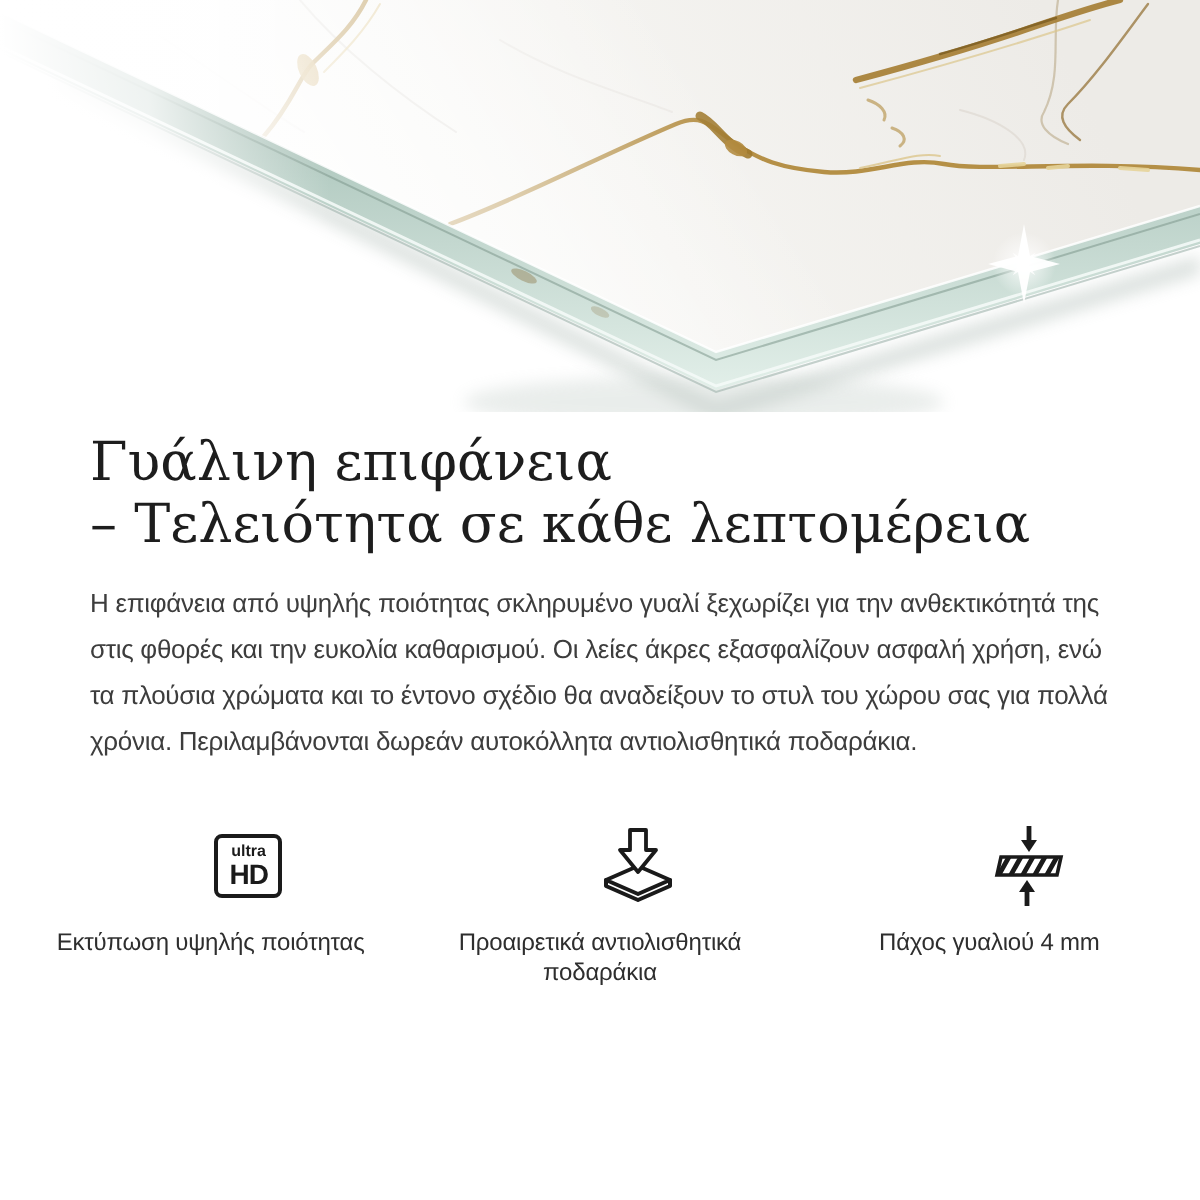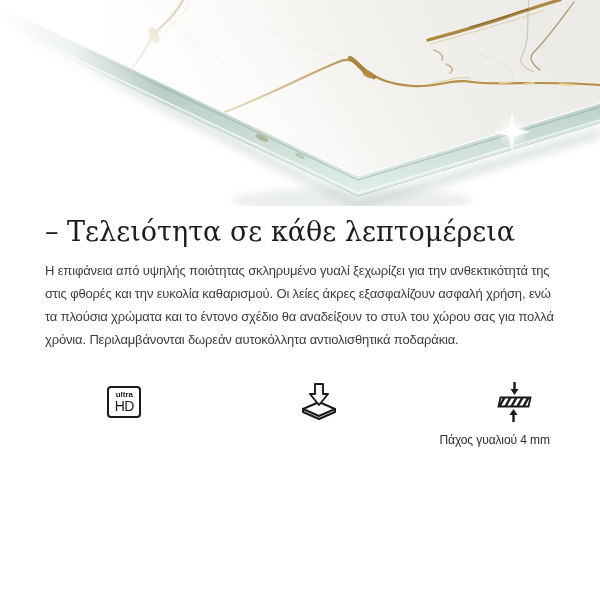--- a/index.html
+++ b/index.html
@@ -30,21 +30,21 @@
   .feature .label{
     margin-top:8px;text-align:center;font-size:12px;line-height:15px;color:#2e2e2e;
     white-space:pre-line;letter-spacing:-0.1px;
   }
   .hd-box{
     width:30px;height:28px;border:2px solid #1a1a1a;border-radius:4px;
     display:flex;flex-direction:column;align-items:center;justify-content:center;
     color:#1a1a1a;background:#fff;
   }
   .hd-box .hd-top{font-size:8px;font-weight:700;line-height:8px;letter-spacing:0;}
-  .hd-box .hd-bottom{font-size:14px;font-weight:400;line-height:14px;letter-spacing:-0.5px;}
+  .hd-box .hd-bottom{font-size:14px;font-weight:700;line-height:14px;letter-spacing:-0.5px;}
   svg .ln{stroke:#1a1a1a;fill:none;stroke-width:2;stroke-linecap:round;stroke-linejoin:round;}
   svg .lnb{stroke:#1a1a1a;fill:none;stroke-width:2.4;stroke-linecap:butt;}
   svg .fillb{fill:#1a1a1a;stroke:none;}
 </style>
 </head>
 <body>
 
 <div class="hero">
   <svg width="600" height="206" viewBox="0 0 600 206">
     <defs>
@@ -133,47 +133,51 @@
       <path d="M512,124 L513.5,130.5 L520,132 L513.5,133.5 L512,140 L510.5,133.5 L504,132 L510.5,130.5 Z" transform="rotate(45 512 132)" fill="#ffffff" opacity="0.8"></path>
       <circle cx="512" cy="132" r="2.5" fill="#ffffff"></circle>
     </g>
 
     <rect x="0" y="0" width="165" height="206" fill="url(#fadeL)"></rect>
   </svg>
 </div>
 
 <div class="content">
   <h1 class="heading">
+    <span style="display:block">Γυάλινη επιφάνεια</span>
     <span style="display:block">– Τελειότητα σε κάθε λεπτομέρεια</span>
   </h1>
   <p class="paragraph">Η επιφάνεια από υψηλής ποιότητας σκληρυμένο γυαλί ξεχωρίζει για την ανθεκτικότητά της στις φθορές και την ευκολία καθαρισμού. Οι λείες άκρες εξασφαλίζουν ασφαλή χρήση, ενώ τα πλούσια χρώματα και το έντονο σχέδιο θα αναδείξουν το στυλ του χώρου σας για πολλά χρόνια. Περιλαμβάνονται δωρεάν αυτοκόλλητα αντιολισθητικά ποδαράκια.</p>
 </div>
 
 <div class="features">
 
 
   <div class="feature">
     <div class="icon-box">
       <div class="hd-box">
         <span class="hd-top">ultra</span>
         <span class="hd-bottom">HD</span>
       </div>
     </div>
+    <div class="label">Εκτύπωση υψηλής ποιότητας</div>
   </div>
 
 
 
   <div class="feature">
     <div class="icon-box">
       <svg width="44" height="44" viewBox="0 0 44 44">
         <path class="ln" d="M22,22 L38,29 L22,36 L6,29 Z" stroke-width="1.8"></path>
         <path class="ln" d="M6,29 L6,32 L22,39 L38,32 L38,29" stroke-width="1.8"></path>
         <path d="M18,4 L26,4 L26,14 L31,14 L22,25 L13,14 L18,14 Z" fill="#ffffff" stroke="#1a1a1a" stroke-width="1.9" stroke-linejoin="round"></path>
       </svg>
     </div>
+    <div class="label">Προαιρετικά αντιολισθητικά
+ποδαράκια</div>
   </div>
 
   <div class="feature">
     <div class="icon-box">
       <svg width="44" height="44" viewBox="0 0 44 44">
         <defs>
           <clipPath id="barClip">
               <path d="M8.5,17.5 L38.5,17.5 L36.5,26.5 L6.5,26.5 Z"></path>
             </clipPath>
         </defs>

